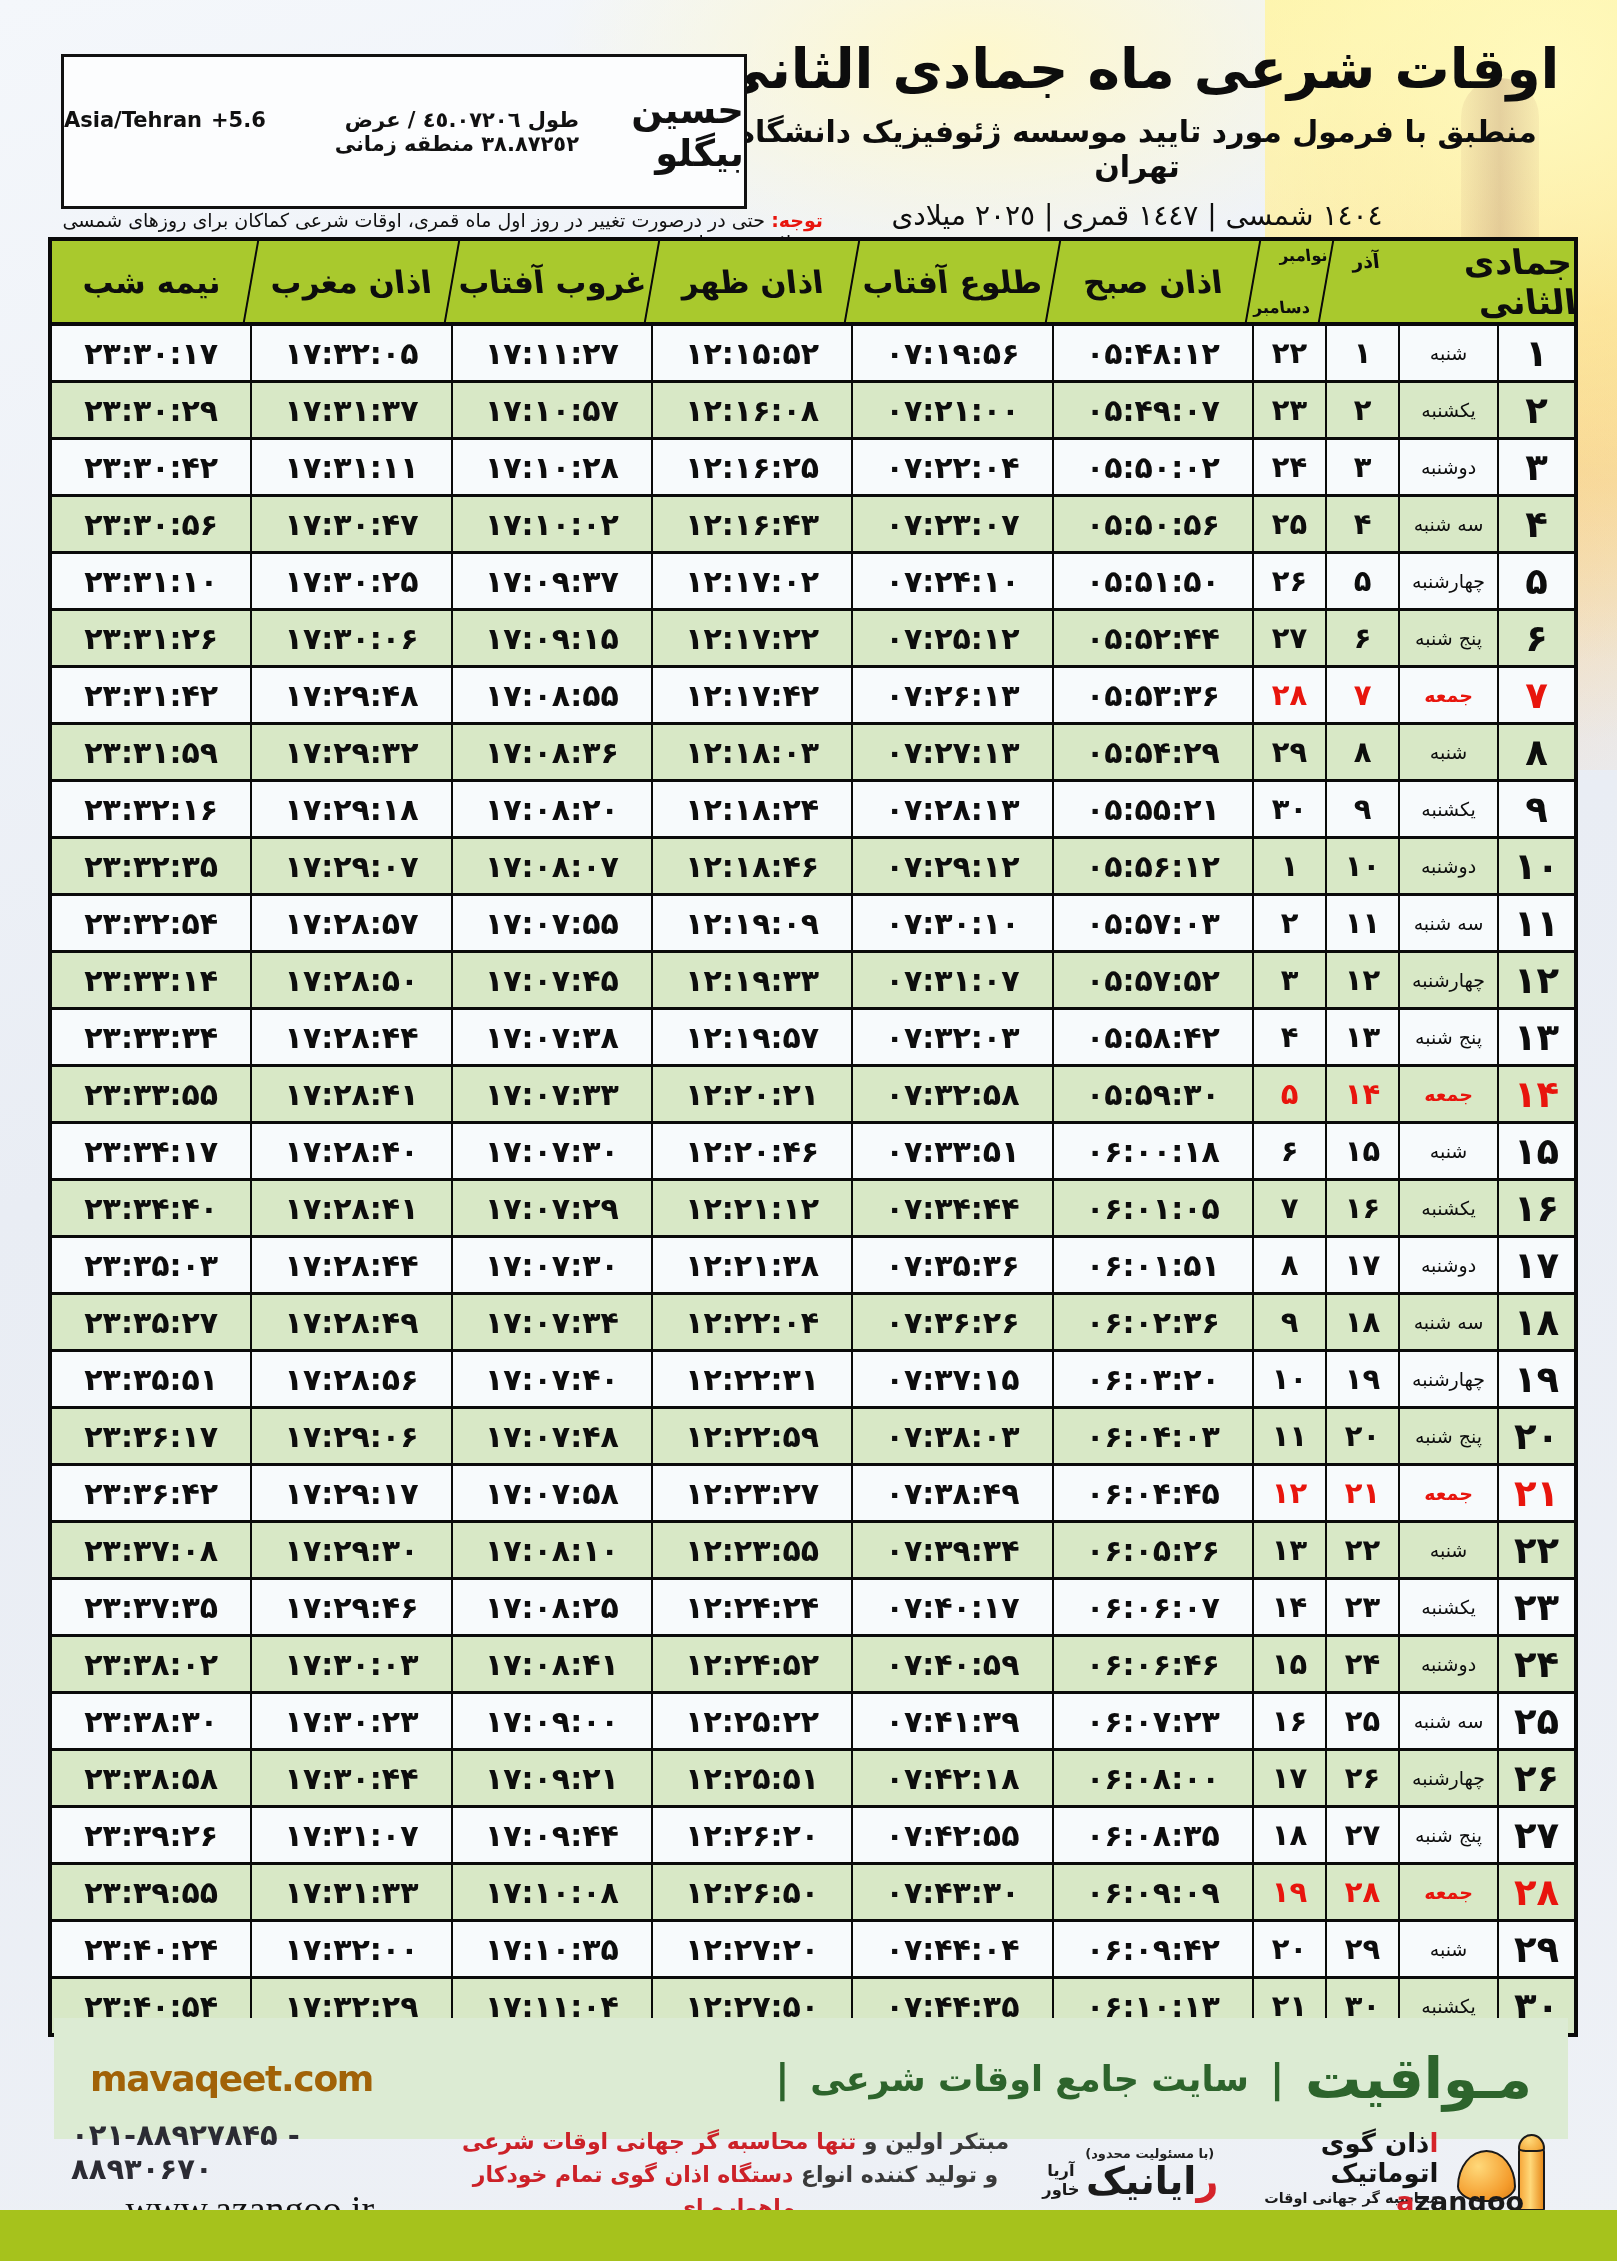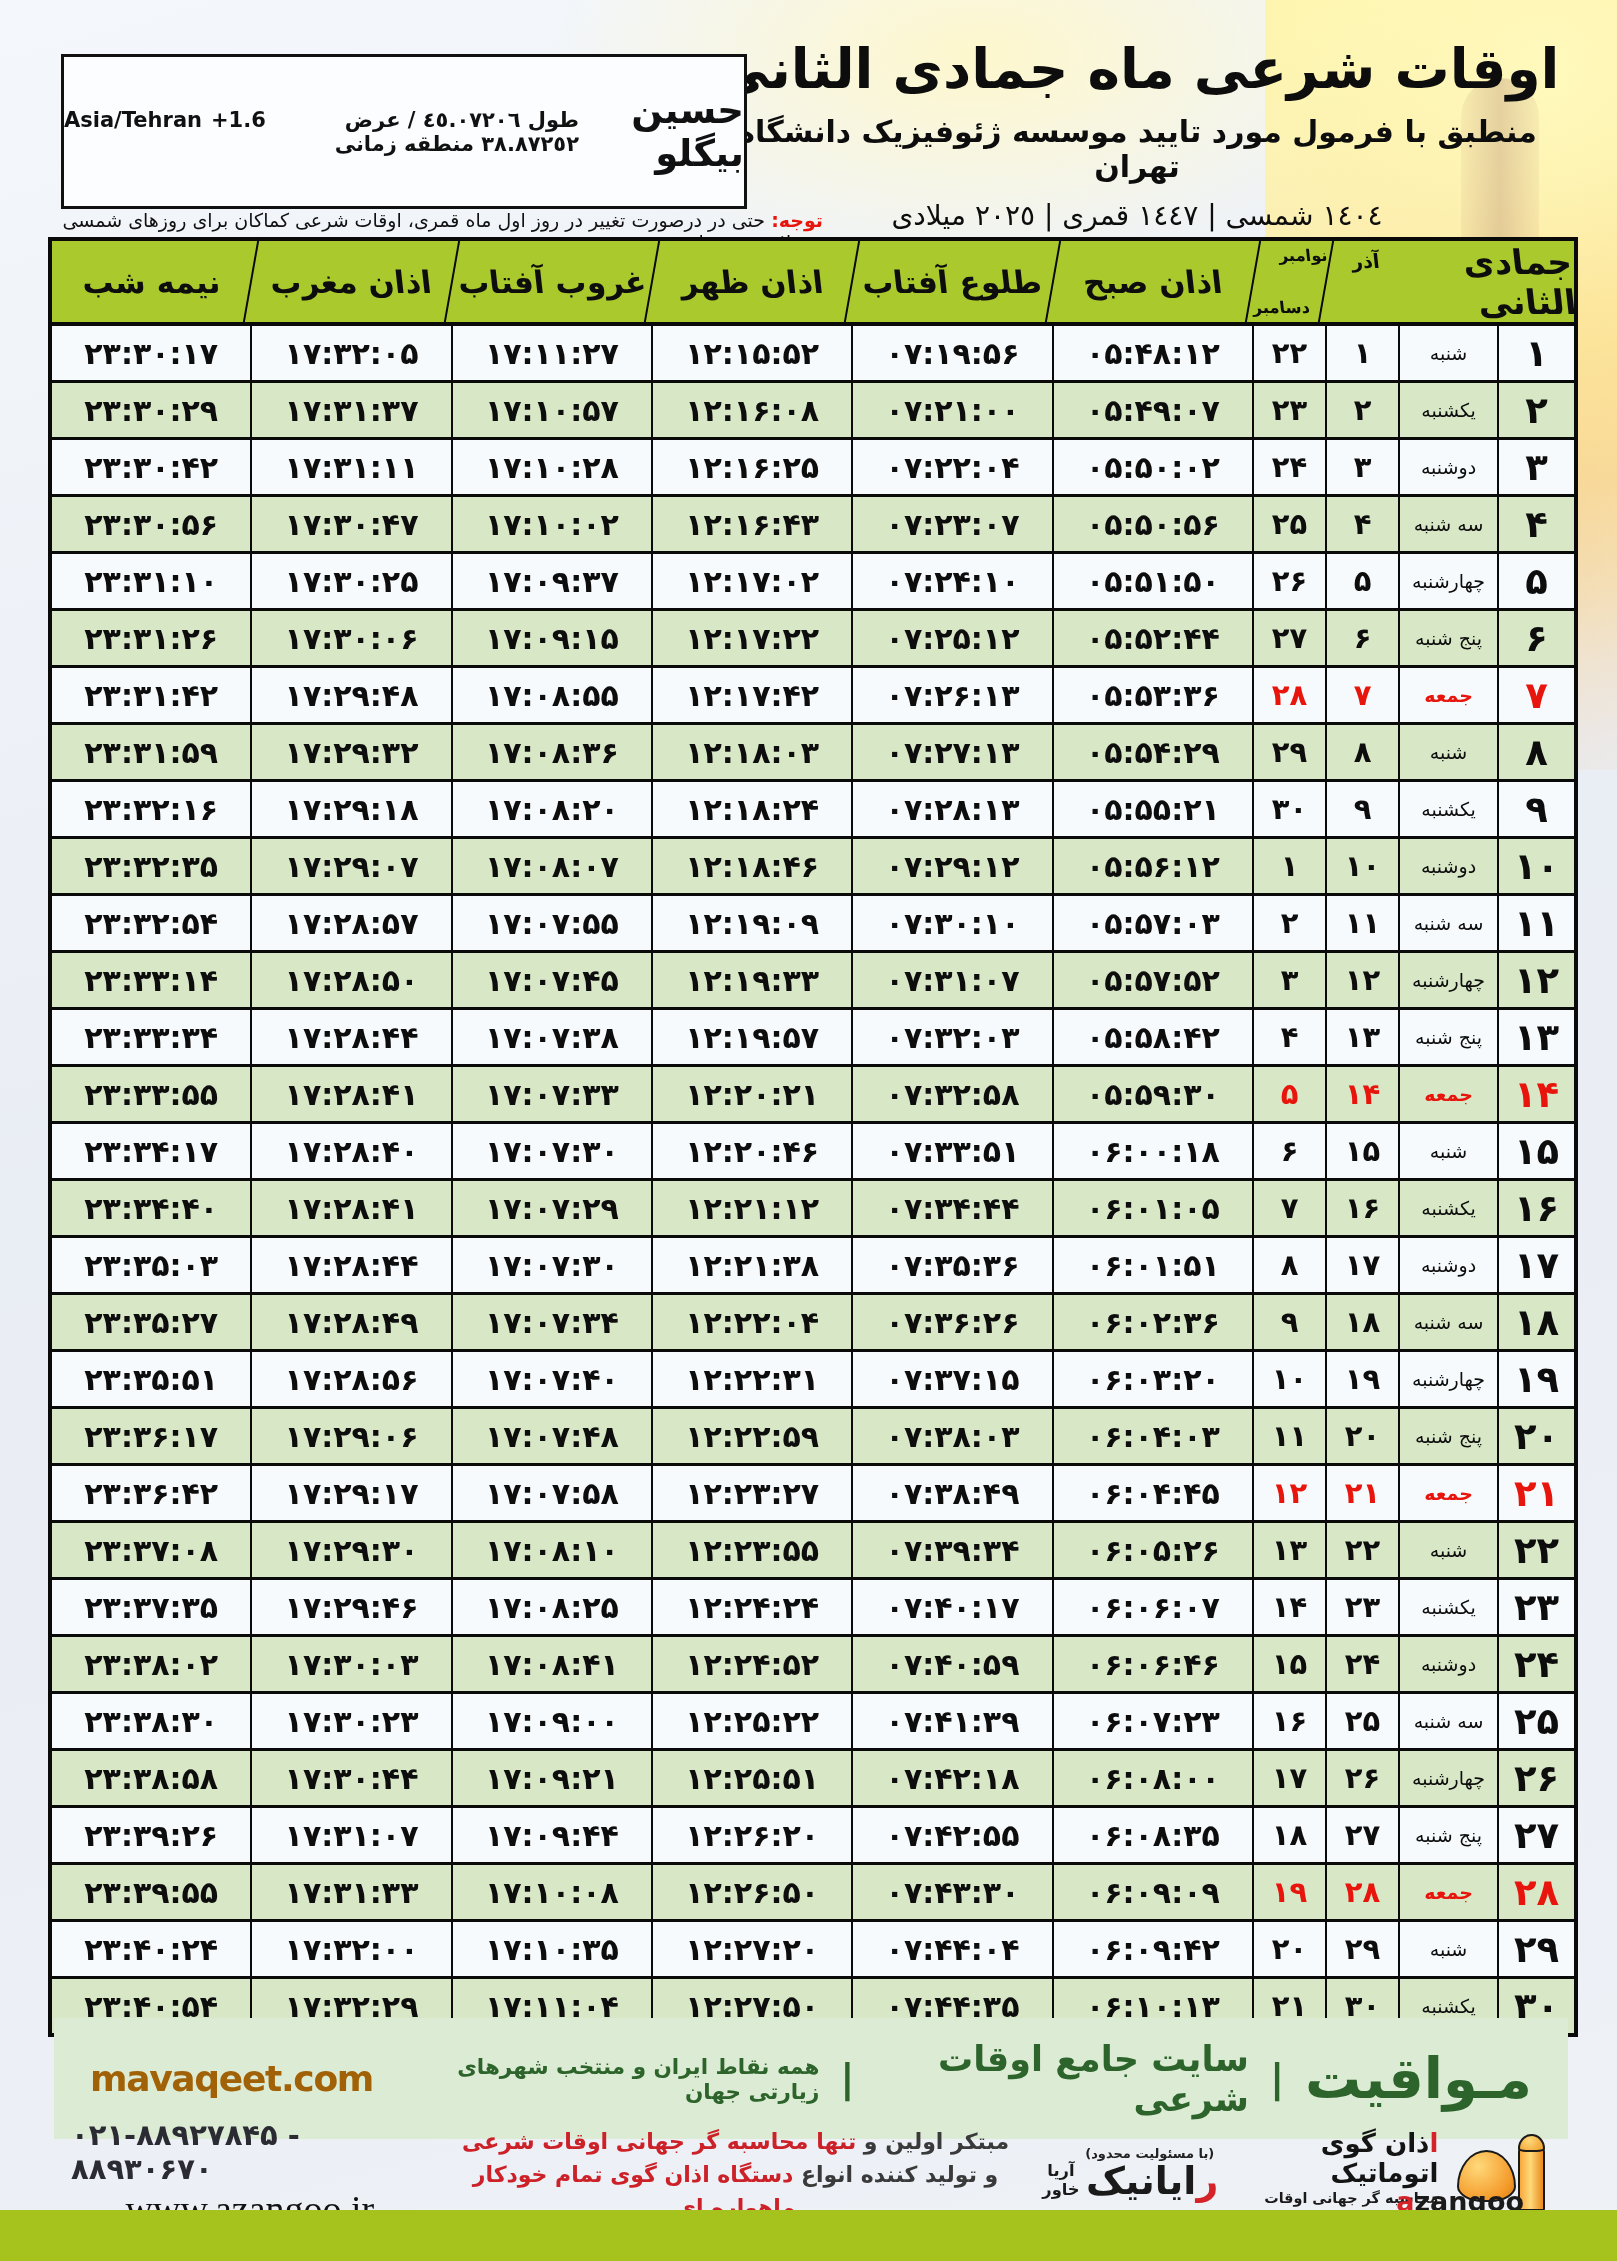--- a/index.html
+++ b/index.html
@@ -121,21 +121,21 @@
   <div class="title-block">
     <div class="main-title">اوقات شرعی ماه جمادی الثانی</div>
     <div class="sub-title">منطبق با فرمول مورد تایید موسسه ژئوفیزیک دانشگاه تهران</div>
     <div class="date-line">١٤٠٤ شمسی | ١٤٤٧ قمری | ٢٠٢٥ میلادی</div>
   </div>
 
   <div class="loc-box">
     <div class="loc-name">حسین بیگلو</div>
     <div class="loc-coords">
       <span>طول ٤٥.٠٧٢٠٦ / عرض ٣٨.٨٧٢٥٢ منطقه زمانی</span>
-      <span class="ltr">+1.6</span>
+      <span class="ltr">+5.6</span>
       <span class="ltr">Asia/Tehran</span>
     </div>
   </div>
 
   <div class="note-line">
     <span class="note-prefix">توجه:</span><span> حتی در درصورت تغییر در روز اول ماه قمری، اوقات شرعی کماکان برای روزهای شمسی و میلادی معتبر است.</span>
   </div>
 
   <div class="sched">
     <div class="thead">
@@ -559,21 +559,20 @@
       <div class="c c-t">۲۳:۴۰:۵۴</div>
     </div>
   </div>
   </div>
 
   <div class="mavbar">
     <span class="mav-brand">مـواقیت</span>
     <span class="mav-sep">|</span>
     <span class="mav-tag1">سایت جامع اوقات شرعی</span>
     <span class="mav-sep">|</span>
-    <span class="mav-tag2">همه نقاط ایران و منتخب شهرهای زیارتی جهان</span>
     <span class="mav-site">mavaqeet.com</span>
   </div>
 
   <div class="footer">
     <div class="contact">
       <div class="phone ltr">۰۲۱-۸۸۹۲۷۸۴۵ - ۸۸۹۳۰۶۷۰</div>
       <div class="website">www.azangoo.ir</div>
     </div>
     <div class="slogan">
       <div>

